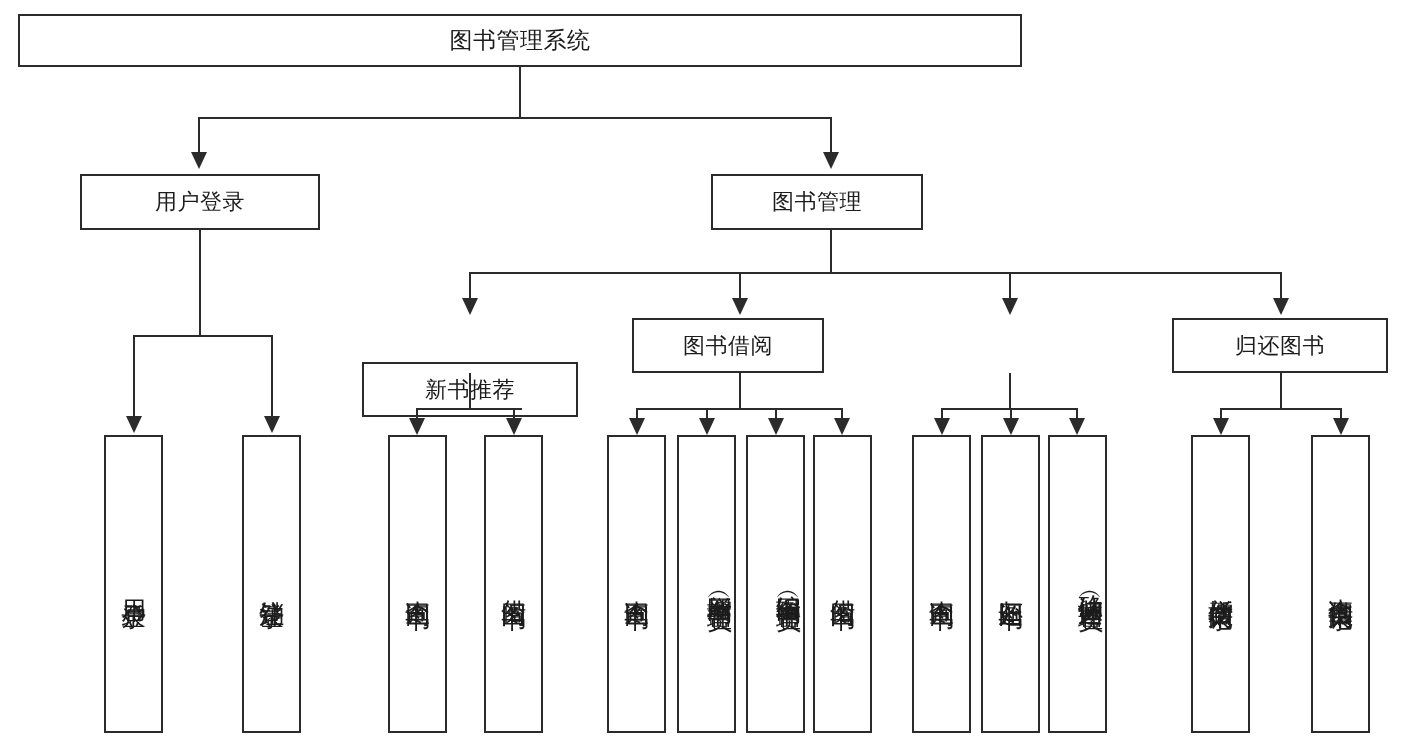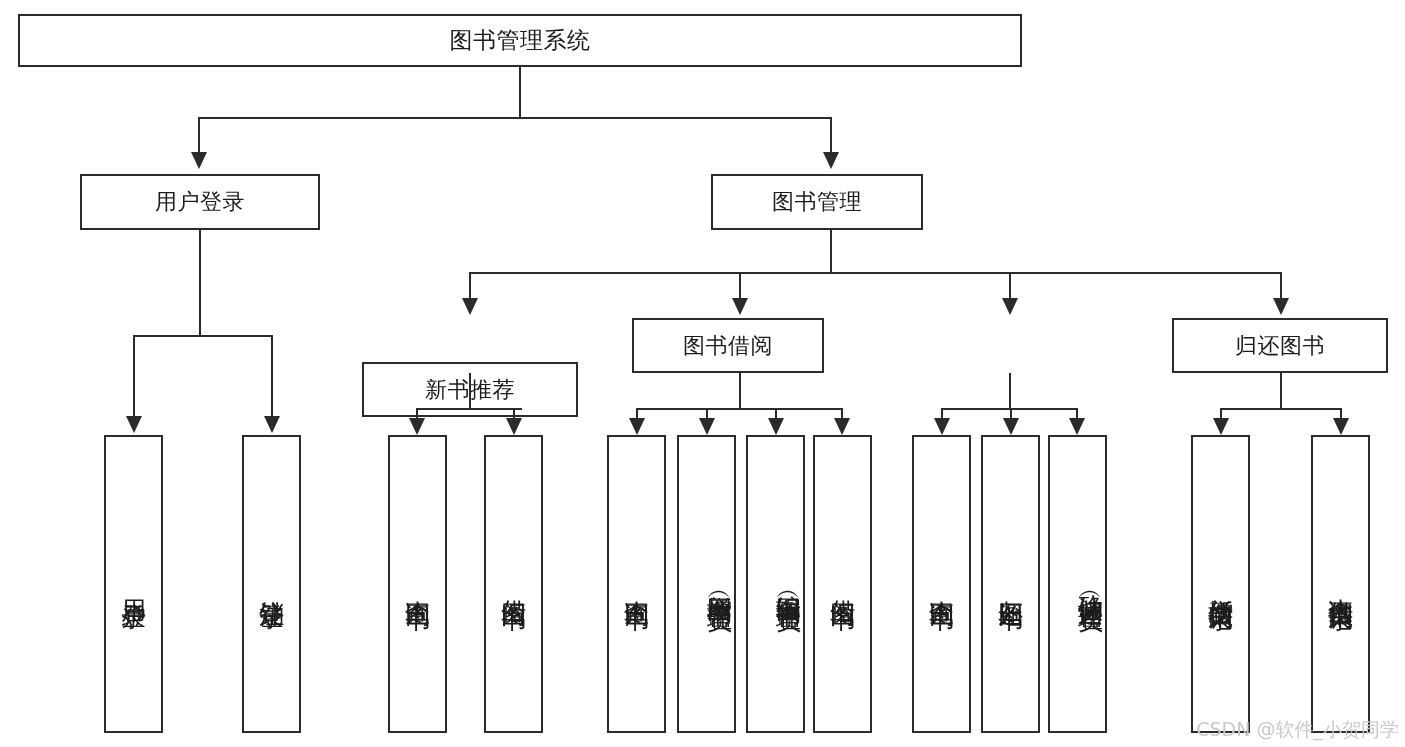--- a/index.html
+++ b/index.html
@@ -199,15 +199,14 @@
     <span>确认归还（管理员）</span>
   </div>
 
   <div class="node v" style="left:1191px; top:435px; width:59px; height:298px;">
     <span>新增借阅记录</span>
   </div>
   <div class="node v" style="left:1311px; top:435px; width:59px; height:298px;">
     <span>查询借阅记录</span>
   </div>
 
-  <div id="watermark">CSDN @软件_小贺同学</div>
 
 </div>
 
 </body></html>

